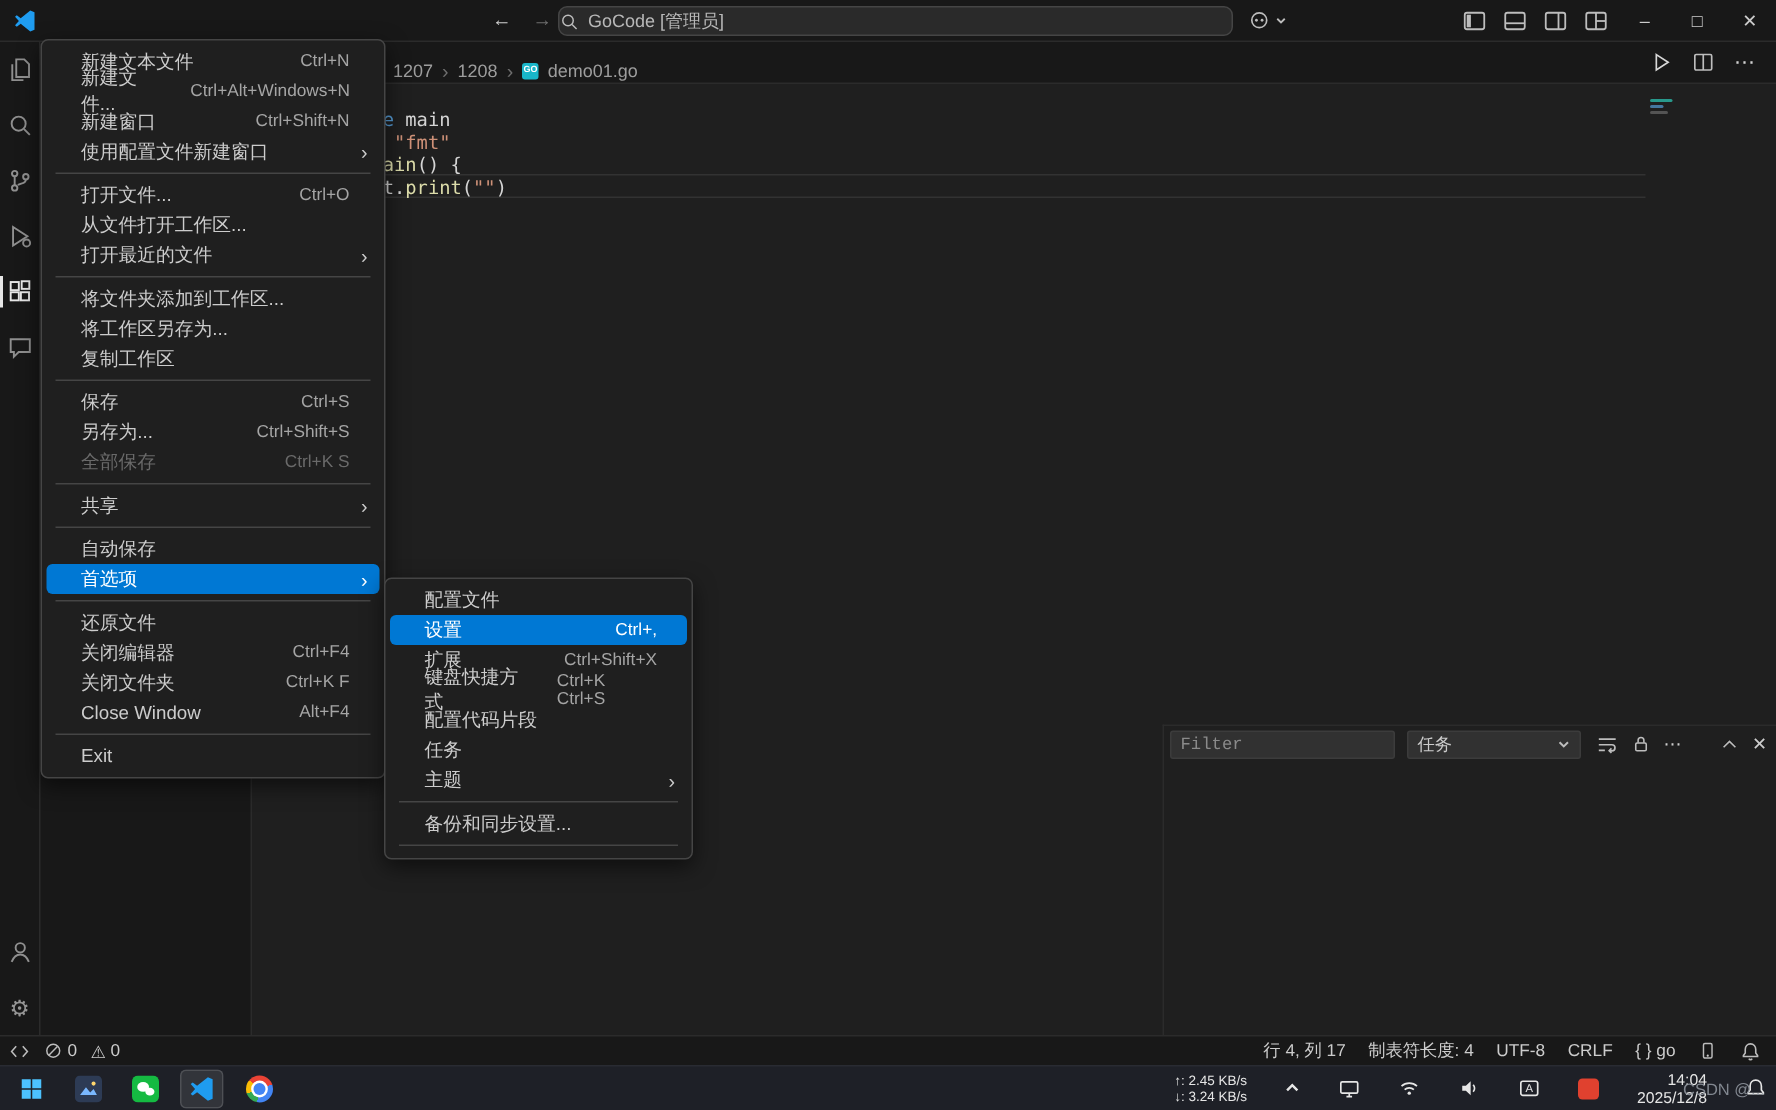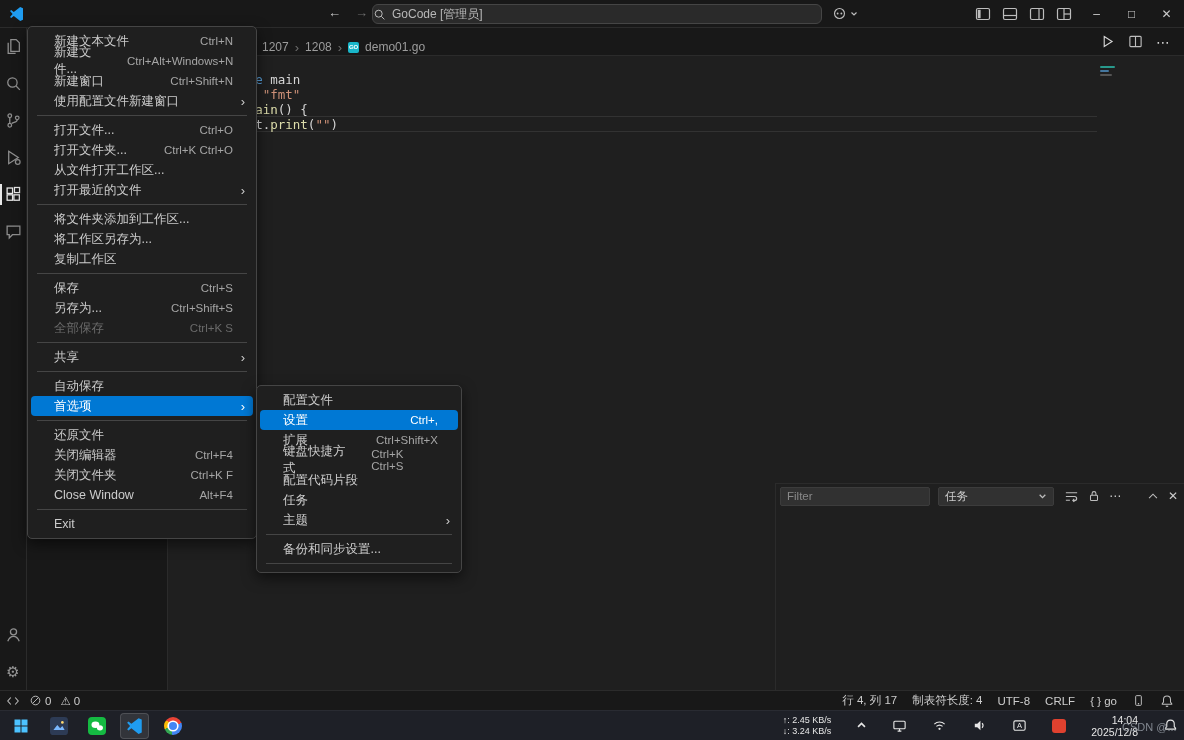--- a/index.html
+++ b/index.html
@@ -61,21 +61,21 @@
 .menu-item .arrow{width:12px;text-align:right;color:#ccc;font-size:13px;line-height:1}
 .menu-item.highlight{background:var(--accent,#0078d4);color:#fff}
 .menu-item.highlight .shortcut,.menu-item.highlight .arrow{color:#fff}
 .menu-item.disabled{color:#6a6a6a}.menu-item.disabled .shortcut{color:#6a6a6a}
 .menu-sep{height:1px;background:#454545;margin:4px 9px}
 
 .panel{position:absolute;left:775px;top:483px;width:409px;height:207px;
   border-top:1px solid #2b2b2b;border-left:1px solid #2b2b2b;z-index:3}
 .panel-header{display:flex;align-items:center;gap:8px;padding:2px 6px 0 4px;height:22px}
 .filter-input{width:150px;height:19px;background:#313131;border:1px solid #3c3c3c;border-radius:2px;
-  color:#ccc;font-size:11.5px;padding:0 6px;outline:none;font-family:Liberation Sans, sans-serif}
+  color:#ccc;font-size:11.5px;padding:0 6px;outline:none;font-family:Liberation Mono, monospace}
 .filter-input::placeholder{color:#8a8a8a}
 .channel-select{width:118px;height:19px;background:#313131;border:1px solid #3c3c3c;border-radius:2px;
   display:flex;align-items:center;padding:0 6px;color:#ccc;font-size:11.5px}
 .channel-select .chev{margin-left:auto}
 .panel-icons{display:flex;align-items:center;gap:8px;margin-left:2px;color:#ccc}
 .pi-gap{width:9px}
 .px{font-size:12px;color:#ccc}
 
 .statusbar{position:absolute;left:0;top:690px;width:1184px;height:20px;background:#181818;
   border-top:1px solid #2b2b2b;display:flex;align-items:center;padding:0 10px 0 6px;gap:9px;
@@ -263,25 +263,20 @@
       <span class="shortcut"></span>
       <span class="arrow">›</span>
     </div>
     <div class="menu-sep"></div>
     <div class="menu-item">
       <span>打开文件...</span>
       <span class="shortcut">Ctrl+O</span>
       <span class="arrow"></span>
     </div>
     <div class="menu-item">
-      <span>打开文件夹...</span>
-      <span class="shortcut">Ctrl+K Ctrl+O</span>
-      <span class="arrow"></span>
-    </div>
-    <div class="menu-item">
       <span>从文件打开工作区...</span>
       <span class="shortcut"></span>
       <span class="arrow"></span>
     </div>
     <div class="menu-item">
       <span>打开最近的文件</span>
       <span class="shortcut"></span>
       <span class="arrow">›</span>
     </div>
     <div class="menu-sep"></div>

